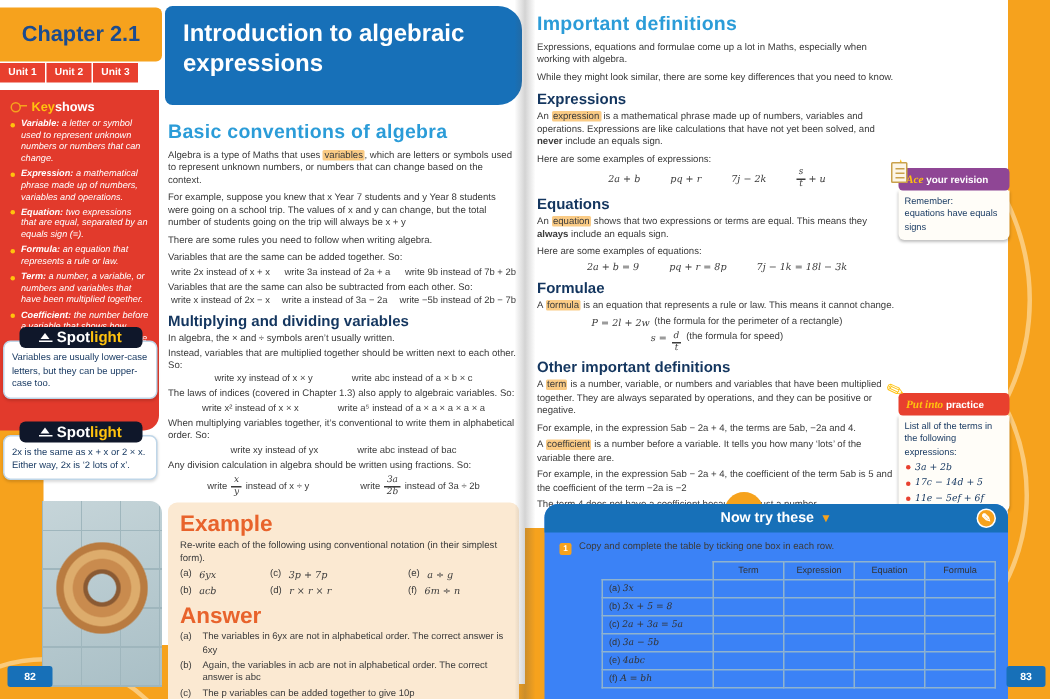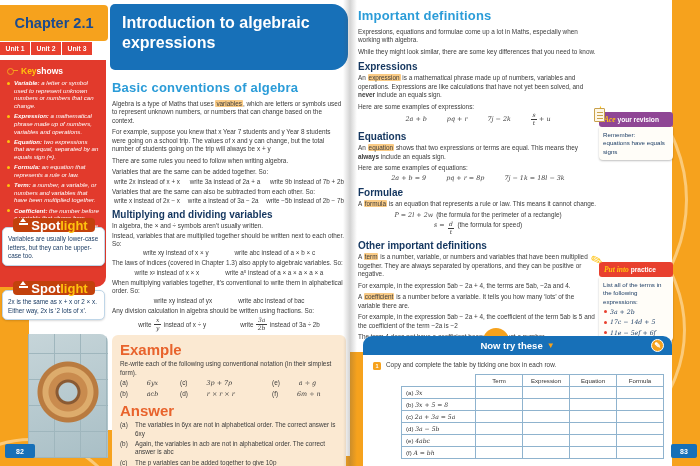--- a/index.html
+++ b/index.html
@@ -34,42 +34,42 @@
 #kt-head{display:flex;align-items:center;font-size:8.5px;font-weight:bold;color:#fff;margin-bottom:3px}
 #kt-head .yel{color:#FFC20E}
 .key-icon{display:inline-block;width:11px;height:6px;position:relative;margin-right:3px}
 .key-icon::before{content:"";position:absolute;left:0;top:0;width:5px;height:5px;border:1.4px solid #F6A21D;border-radius:50%}
 .key-icon::after{content:"";position:absolute;left:6px;top:1.8px;width:5px;height:1.6px;background:#F6A21D}
 .kt-item{position:relative;padding-left:7px;font-size:6.1px;line-height:1.26;color:#fff;font-style:italic;margin-bottom:2.5px}
 .kt-item::before{content:"";position:absolute;left:0;top:2.5px;width:3px;height:3px;border-radius:50%;background:#FFC20E}
 .kt-item b{font-style:italic}
 
 .spot{position:absolute;left:2px;width:103px}
-.spot-hd{width:82px;margin:0 auto;height:14px;background:#c2410c;border-radius:4px;color:#fff;font-weight:bold;font-size:13px;display:flex;justify-content:center;position:relative;z-index:2}
+.spot-hd{width:82px;margin:0 auto;height:14px;background:#0f172a;border-radius:4px;color:#fff;font-weight:bold;font-size:10px;display:flex;align-items:center;justify-content:center;position:relative;z-index:2}
 .spot-hd .yel{color:#FFC20E}
 .lamp-icon{display:inline-block;width:9px;height:7px;position:relative;margin-right:3px}
 .lamp-icon::before{content:"";position:absolute;left:1px;top:0;border-left:3.5px solid transparent;border-right:3.5px solid transparent;border-bottom:4.6px solid #fff}
 .lamp-icon::after{content:"";position:absolute;left:0;top:5.2px;width:9px;height:1.4px;background:#fff}
 .spot-bd{background:#fff;border:1.3px solid #BFD6E8;border-radius:5px;margin-top:-5px;padding:7px 5px 4px 5px;font-size:6.3px;color:#14365F;line-height:1.35;box-shadow:0 1px 2px rgba(0,0,0,.15)}
 
 #photo{position:absolute;left:28px;top:334px;width:80px;height:124px;border-radius:0 8px 0 0;background:repeating-linear-gradient(0deg,#9FB6BD 0 1px,rgba(0,0,0,0) 1px 26px),repeating-linear-gradient(90deg,#9FB6BD 0 1px,rgba(0,0,0,0) 1px 26px),linear-gradient(160deg,#C6D5D9,#A9BFC6)}
 #bagel{position:absolute;left:8px;top:26px;width:64px;height:64px;border-radius:50%;background:radial-gradient(circle at 50% 50%,rgba(0,0,0,0) 0 9px,#8A5A33 10px 12px,#C98B4E 13px 19px,#DDAC6C 20px 25px,#B97B40 26px 30px,rgba(0,0,0,0) 31px)}
 
 #left-main{position:absolute;left:112px;top:80px;width:234px}
 .wrow{display:flex;justify-content:space-between;font-size:6.3px;color:#3b3b3b;margin:1px 2px 3px}
 .wrow2{display:flex;justify-content:center;gap:26px;font-size:6.3px;color:#3b3b3b;margin:1px 0 3px}
 .frac{display:inline-flex;flex-direction:column;align-items:center;font-family:"DejaVu Serif",serif;font-style:italic;font-size:6px;line-height:1.1;vertical-align:middle}
 .frac .fnum{border-bottom:.7px solid #3b3b3b;padding:0 1.5px}
 .fracrow{display:flex;justify-content:center;gap:34px;align-items:center;margin:2px 0 3px}
 .fritem{display:flex;align-items:center;gap:3px;font-size:6.3px;color:#3b3b3b}
 
 #example{background:#FBE9D2;border-radius:6px;padding:6px 8px 7px 8px;margin-top:4px}
 .ex-title{color:#E8632C;font-weight:bold;font-size:15px;margin-bottom:2px}
 .ex-grid{display:grid;grid-template-columns:60px 92px 68px;row-gap:3px;margin:2px 0 4px}
-.ex-item{display:flex;gap:19px;font-size:6.4px;color:#3b3b3b}
+.ex-item{display:flex;gap:5px;font-size:6.4px;color:#3b3b3b}
 .ans-row{display:flex;gap:3px;font-size:6.35px;color:#3b3b3b;margin-bottom:2.2px;align-items:flex-start;line-height:1.3}
 .ans-lbl{width:12px;flex:none}
 
 #right-main{position:absolute;left:358px;top:8px;width:240px}
 .ex-row{display:flex;justify-content:center;gap:20px;font-size:6.4px;color:#3b3b3b;margin:1px 0 4px;align-items:center}
 .fline{display:flex;justify-content:center;gap:3px;font-size:6.4px;color:#3b3b3b;margin:1px 0 2px}
 
 #diagram{margin-top:5px}
 .dg-row{display:flex;align-items:flex-end;justify-content:center;gap:6px}
 .dg-g{display:inline-flex;flex-direction:column;align-items:center}
@@ -86,21 +86,21 @@
 #ace .side-hd{background:#8F4695}
 #practice .side-hd{background:#E8402E}
 .side-bd{background:#FFFDF8;border-radius:0 0 4px 4px;box-shadow:0 1px 2px rgba(0,0,0,.25);padding:4px 4px;font-size:6.2px;color:#14365F;line-height:1.35}
 .star{position:absolute;left:-3px;top:-8px;color:#FFC20E;font-size:10px;z-index:3}
 .notepad-icon{position:absolute;left:-5px;top:-4px;width:11px;height:14px;background:#FDF6E7;border:1px solid #C9A14C;border-radius:1px;z-index:3}
 .notepad-icon::before{content:"";position:absolute;left:1.5px;top:2.5px;width:6.5px;height:1px;background:#C9A14C;box-shadow:0 3px 0 #C9A14C,0 6px 0 #C9A14C}
 .pencil-icon{position:absolute;left:-8px;top:-10px;color:#FFC20E;font-size:14px;transform:rotate(-20deg);z-index:3}
 .pr-item{position:relative;padding-left:7px;margin-top:2px}
 .pr-item::before{content:"";position:absolute;left:1px;top:2.4px;width:3px;height:3px;border-radius:50%;background:#E8402E}
 
-#nowtry{position:absolute;left:363px;top:336px;width:309px;height:130px;background:#ffffff;border-radius:9px 9px 0 0;z-index:5}
+#nowtry{position:absolute;left:363px;top:336px;width:309px;height:130px;background:#3b82f6;border-radius:9px 9px 0 0;z-index:5}
 #nt-notch{position:absolute;left:120px;top:-8px;width:26px;height:16px;background:#F6A21D;border-radius:13px 13px 0 0}
 #nt-head{position:relative;height:19px;background:#1770B8;border-radius:9px 9px 0 0;display:flex;align-items:center;justify-content:center;color:#fff;font-weight:bold;font-size:9.5px}
 #nt-head .tri{color:#F6A21D;font-size:8px;margin-left:4px}
 .nt-circle{position:absolute;right:8px;top:3px;width:13px;height:13px;border-radius:50%;background:#F6A21D;border:1px solid #fff;color:#fff;font-size:8px;display:flex;align-items:center;justify-content:center}
 #nt-q{display:flex;gap:5px;margin:6px 10px 4px 10px;font-size:6.4px;color:#3b3b3b;align-items:flex-start}
 .qbadge{width:8px;height:8px;background:#F6A21D;color:#fff;font-size:5.5px;font-weight:bold;display:flex;align-items:center;justify-content:center;flex:none;border-radius:1.5px;margin-top:.5px}
 #nt-table{border-collapse:collapse;margin-left:38px}
 #nt-table td,#nt-table th{border:1px solid #8FB3CE;font-size:6.1px;color:#333;height:12px}
 #nt-table th{font-weight:normal;width:47px}
 #nt-table td.lblcell{width:74px;padding-left:4px;text-align:left}

